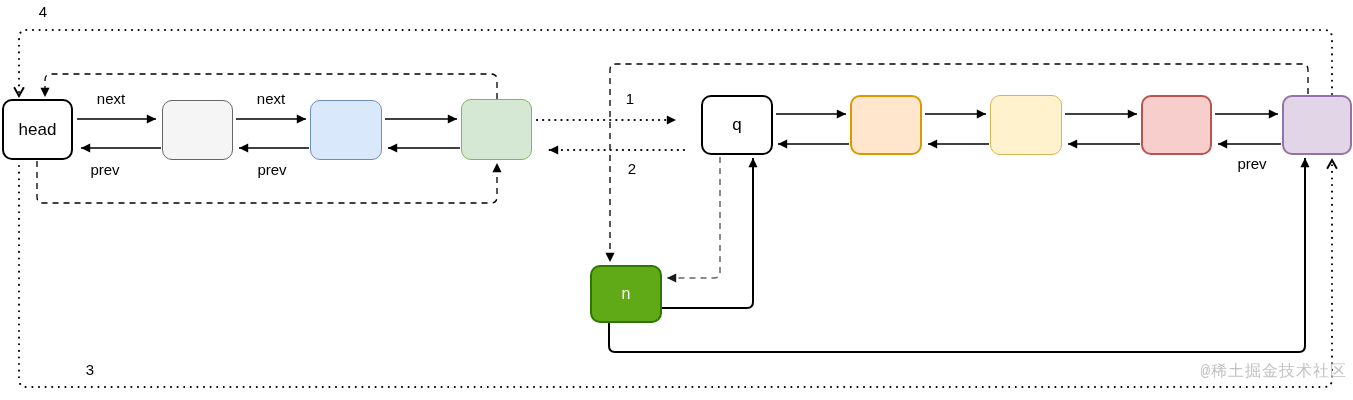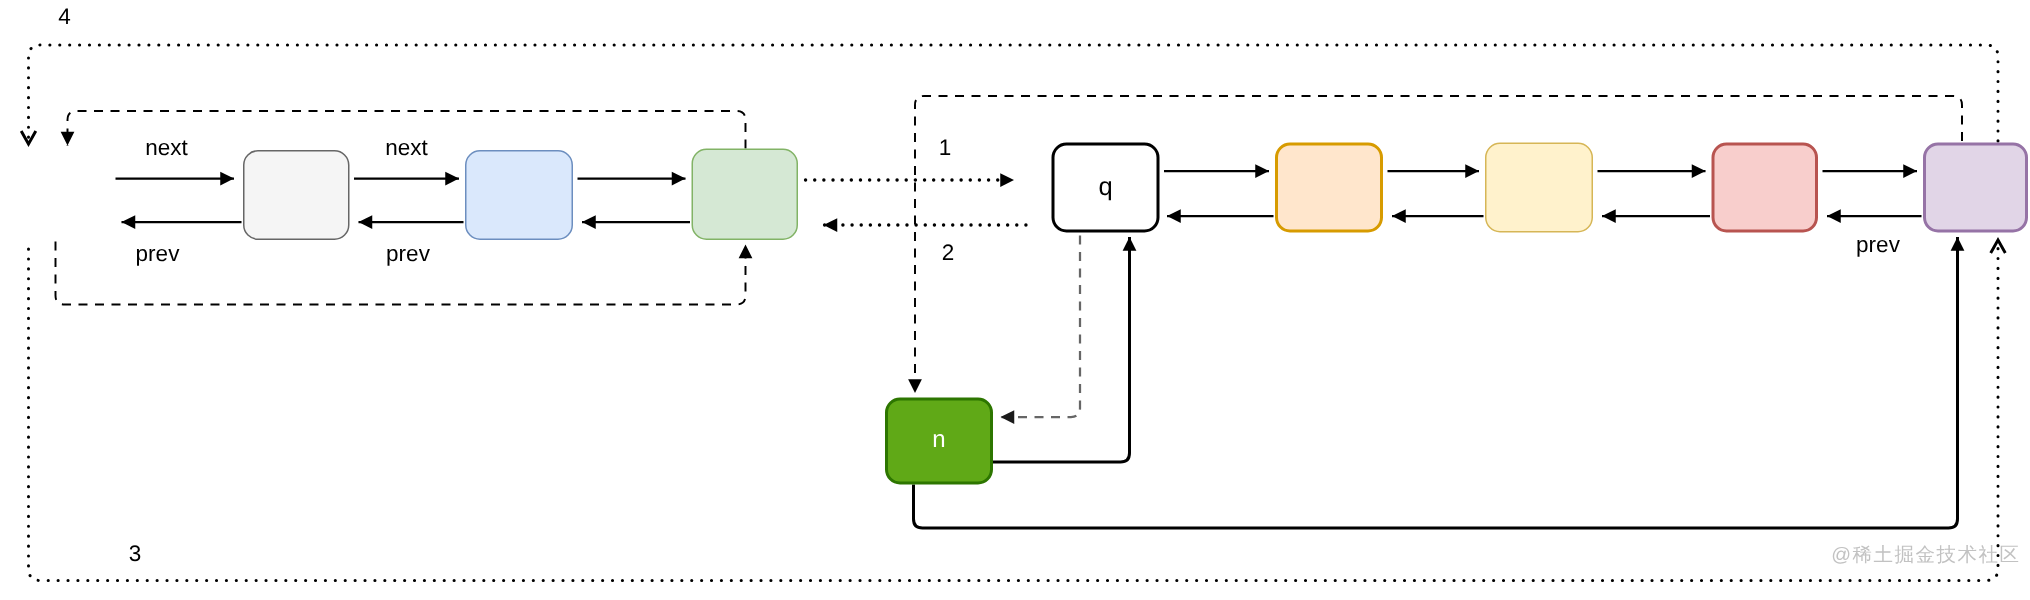--- a/index.html
+++ b/index.html
@@ -21,22 +21,23 @@
   }
   .lbl{
     position:absolute;
     transform:translateX(-50%);
     font-size:15px;color:#000;line-height:18px;
     white-space:nowrap;
   }
   .watermark{
     position:absolute;
     right:6px;top:361px;
-    font-size:13px;letter-spacing:1px;
+    font-size:16px;letter-spacing:1px;
     color:#c2c2c2;
+    font-family:Liberation Mono, monospace;
   }
   
   .n-head   {left:2px;   top:99px; width:71px;height:61px;border:2px solid #000;}
   .n-gray   {left:162px; top:100px;width:71px;height:60px;border:1.5px solid #666666;background:#f5f5f5;}
   .n-blue   {left:310px; top:100px;width:72px;height:60px;border:1.5px solid #6c8ebf;background:#dae8fc;}
   .n-green  {left:461px; top:99px; width:71px;height:61px;border:1.5px solid #82b366;background:#d5e8d4;}
   .n-q      {left:701px; top:95px; width:72px;height:60px;border:2px solid #000;}
   .n-orange {left:850px; top:95px; width:72px;height:60px;border:2px solid #d79b00;background:#ffe6cc;}
   .n-yellow {left:990px; top:95px; width:72px;height:60px;border:1.5px solid #d6b656;background:#fff2cc;}
   .n-red    {left:1141px;top:95px; width:71px;height:60px;border:2px solid #b85450;background:#f8cecc;}
@@ -89,20 +90,23 @@
     <path d="M609,323 L609,346 Q609,352 615,352 L1299,352 Q1305,352 1305,346 L1305,158" stroke="#000" stroke-width="2" fill="none" marker-end="url(#tri)"></path>
 
     <path d="M537,120 L676,120" stroke="#000" stroke-width="2.2" stroke-dasharray="0.1 6" stroke-linecap="round" fill="none" marker-end="url(#tri)"></path>
     <path d="M684,150 L549,150" stroke="#000" stroke-width="2.2" stroke-dasharray="0.1 6" stroke-linecap="round" fill="none" marker-end="url(#tri)"></path>
 
     <path d="M1332,94 L1332,38 Q1332,30 1324,30 L27,30 Q19,30 19,38 L19,96" stroke="#000" stroke-width="2" stroke-dasharray="0.1 6.5" stroke-linecap="round" fill="none" marker-end="url(#openArr)"></path>
 
     <path d="M19,166 L19,379 Q19,387 27,387 L1324,387 Q1332,387 1332,379 L1332,160" stroke="#000" stroke-width="2" stroke-dasharray="0.1 6.5" stroke-linecap="round" fill="none" marker-end="url(#openArr)"></path>
   </svg>
 
+  <div class="node n-head">
+      <span>head</span>
+    </div>
   <div class="node n-gray">
       <span></span>
     </div>
   <div class="node n-blue">
       <span></span>
     </div>
   <div class="node n-green">
       <span></span>
     </div>
   <div class="node n-q">

